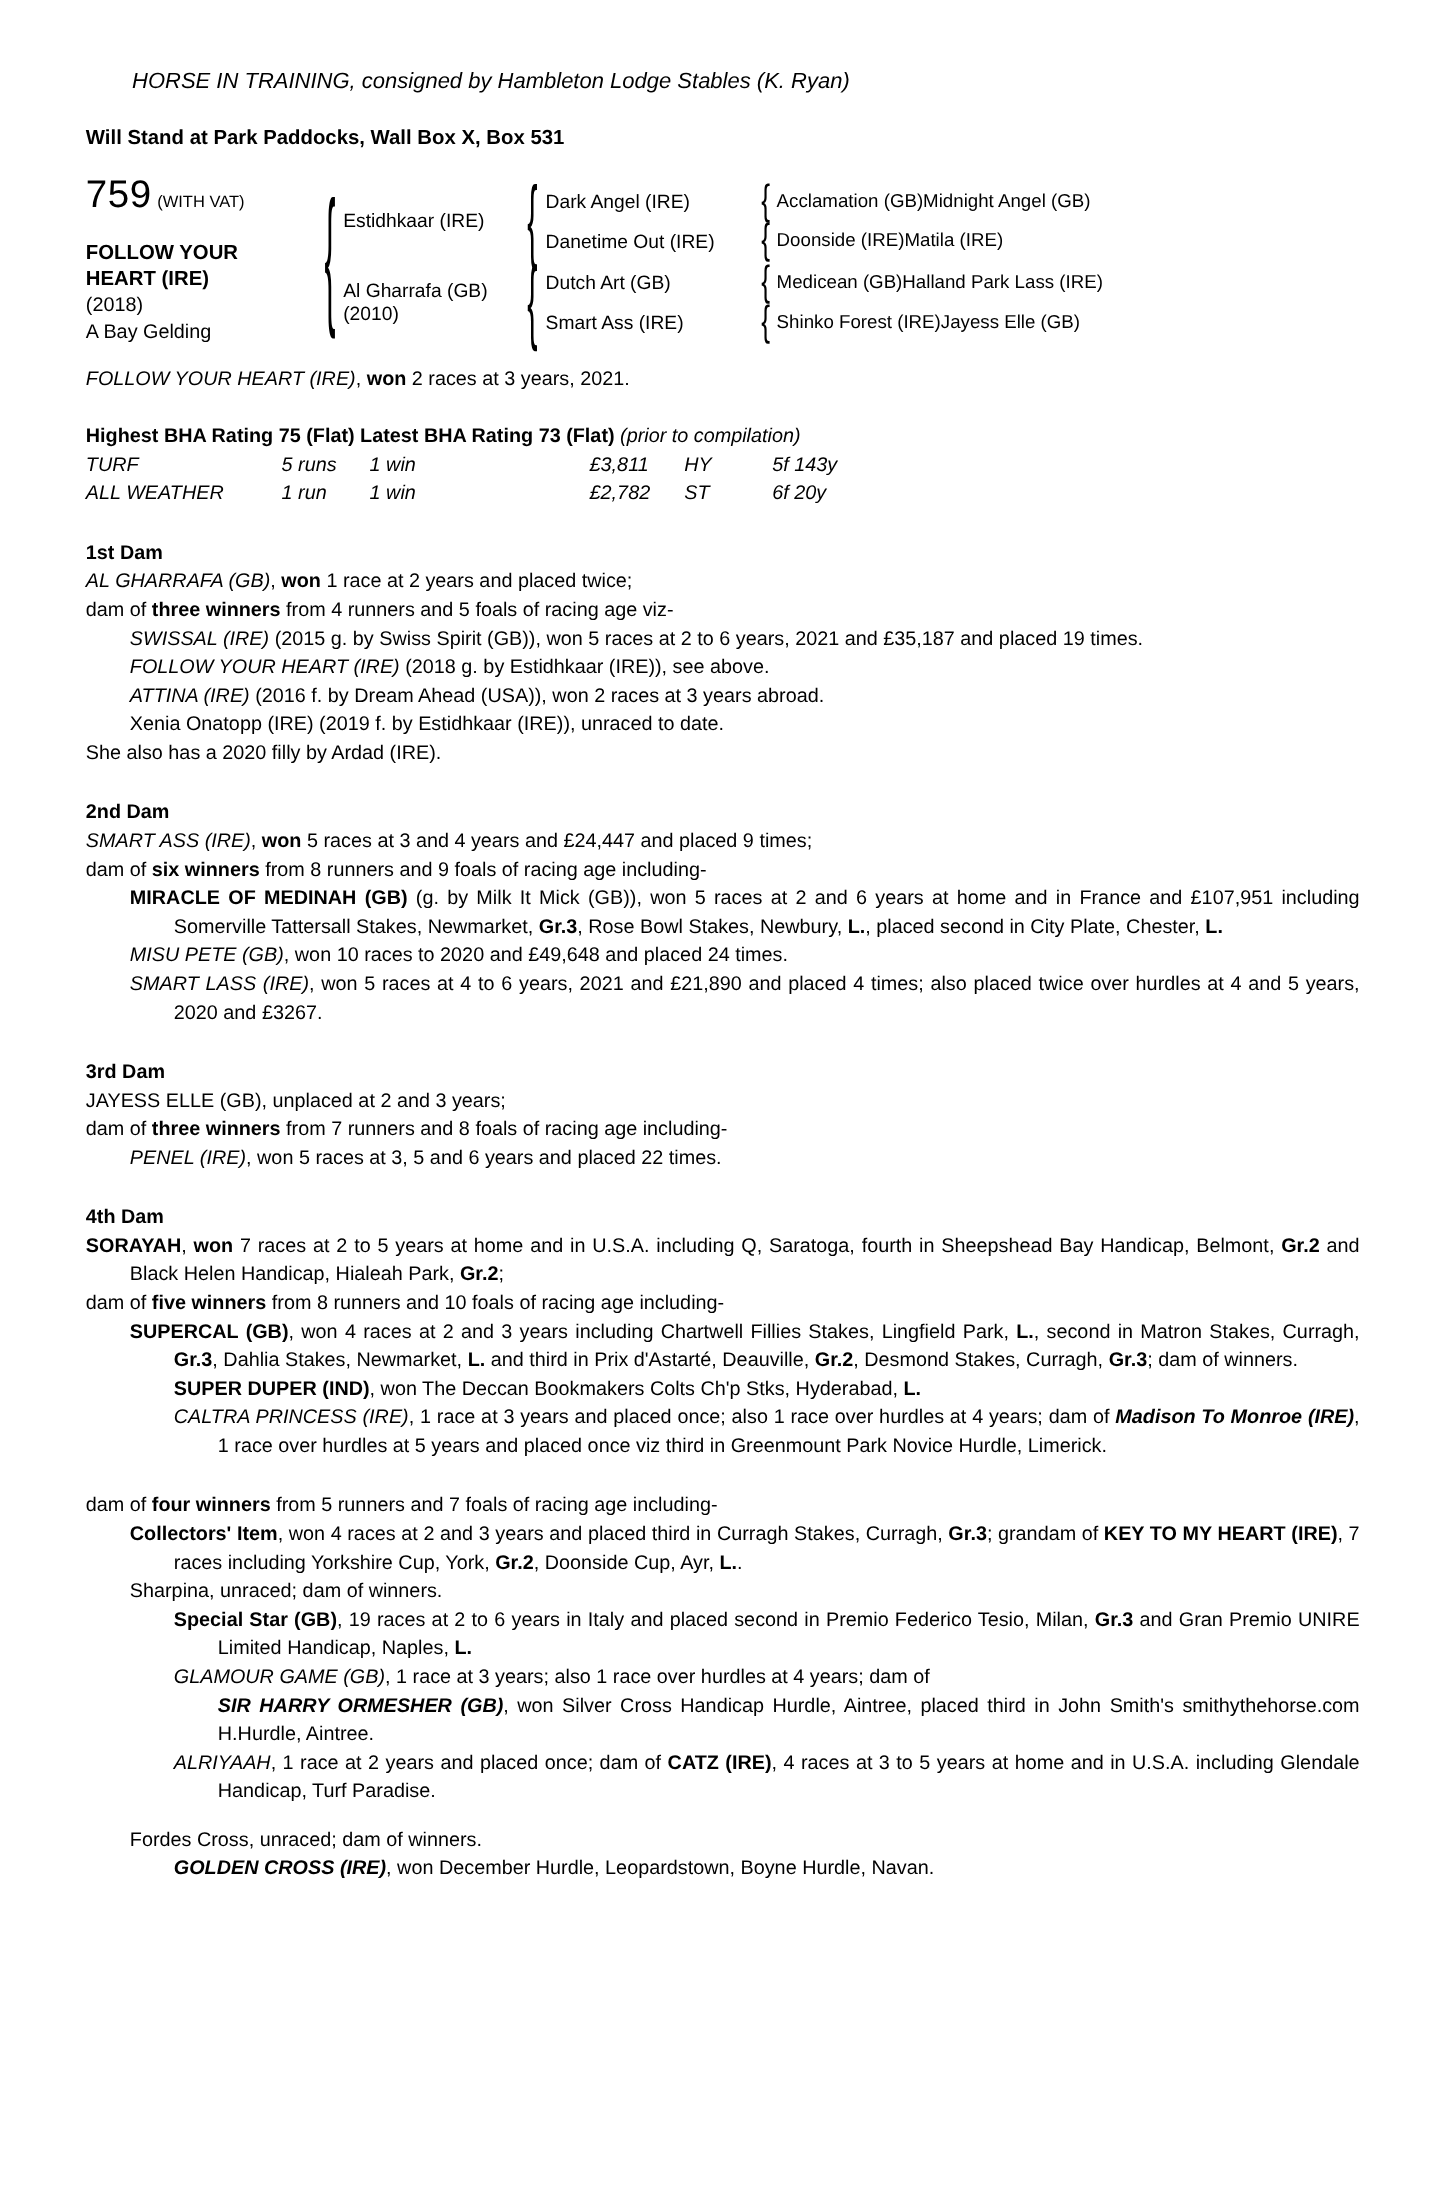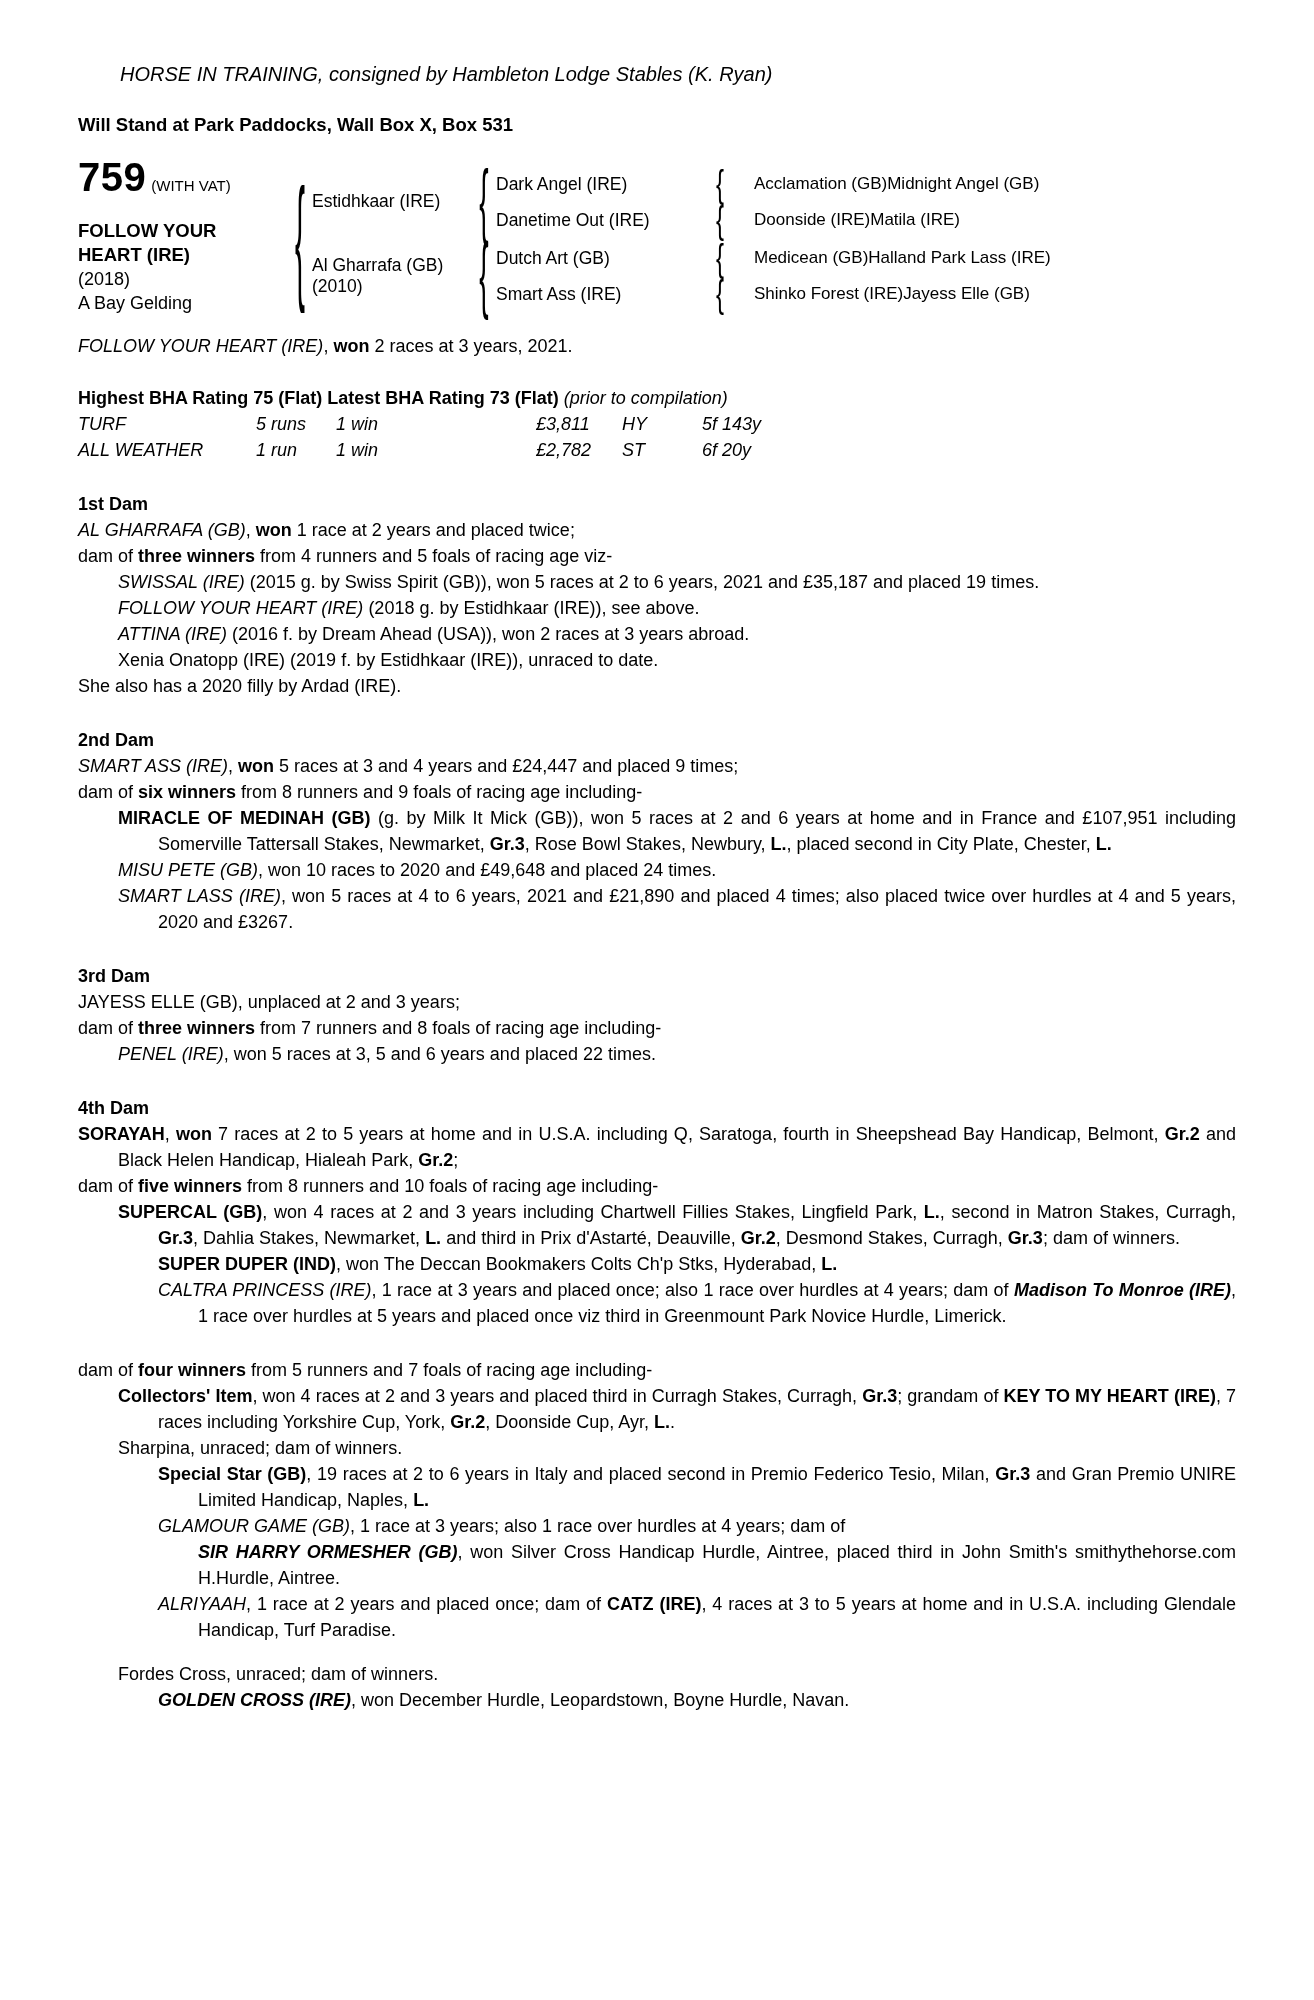--- a/index.html
+++ b/index.html
@@ -12,42 +12,42 @@
   }
   .page { padding:62px 78px 0 78px; }
 
   .doc-header { font-style:italic; font-size:20px; line-height:24px; padding-left:42px; }
   .stand-line { font-weight:700; font-size:18.5px; margin-top:26px; }
 
   
   .pedigree { display:flex; align-items:center; margin-top:24px; }
   .ped-left { width:210px; align-self:flex-start; padding-top:2px; }
   .lot-line { white-space:nowrap; }
-  .lot-number { font-size:40px; font-weight:700; letter-spacing:0.5px; }
+  .lot-number { font-size:35px; font-weight:400; letter-spacing:0.5px; }
   .lot-vat { font-size:15px; }
   .horse-name { font-weight:700; font-size:18.5px; line-height:24px; margin-top:20px; width:162px; }
   .ped-year-line { line-height:24px; }
   .horse-desc { line-height:24px; }
 
   .brace { display:block; line-height:1; font-weight:400; color:#000; }
   .brace-col { display:flex; align-items:center; justify-content:center; }
   .b-xl { font-size:30px; transform:scaleY(4.6); }
   .b-lg { font-size:28px; transform:scaleY(3.0); }
   .b-sm { font-size:24px; transform:scaleY(1.6); }
   .b-xl-col { width:24px; }
   .b-lg-col { width:24px; }
   .b-sm-col { width:20px; }
 
   .gen1-stack { display:flex; flex-direction:column; }
   .gen1-row { display:flex; align-items:center; }
   .gen1-row + .gen1-row { margin-top:12px; }
   .gen1-name { width:160px; font-size:17.5px; line-height:21px; }
   .ped-year:empty { display:none; }
   .gen2-stack { display:flex; flex-direction:column; }
-  .gen2-row { display:flex; align-items:center;gap:24px; }
+  .gen2-row { display:flex; align-items:center; }
   .gen2-row + .gen2-row { margin-top:10px; }
   .gen2-name { width:190px; font-size:17.5px; }
   .gen3-stack { display:flex; flex-direction:row; }
   .gen3-name { font-size:17px; line-height:20px; white-space:nowrap; }
 
   
   .race-summary { margin-top:18px; }
   .rating-line { margin-top:26px; }
   .record { margin-top:0;font-style:italic; }
   .rec-row { display:grid; grid-template-columns:178px 80px 200px 86px 80px auto; }

